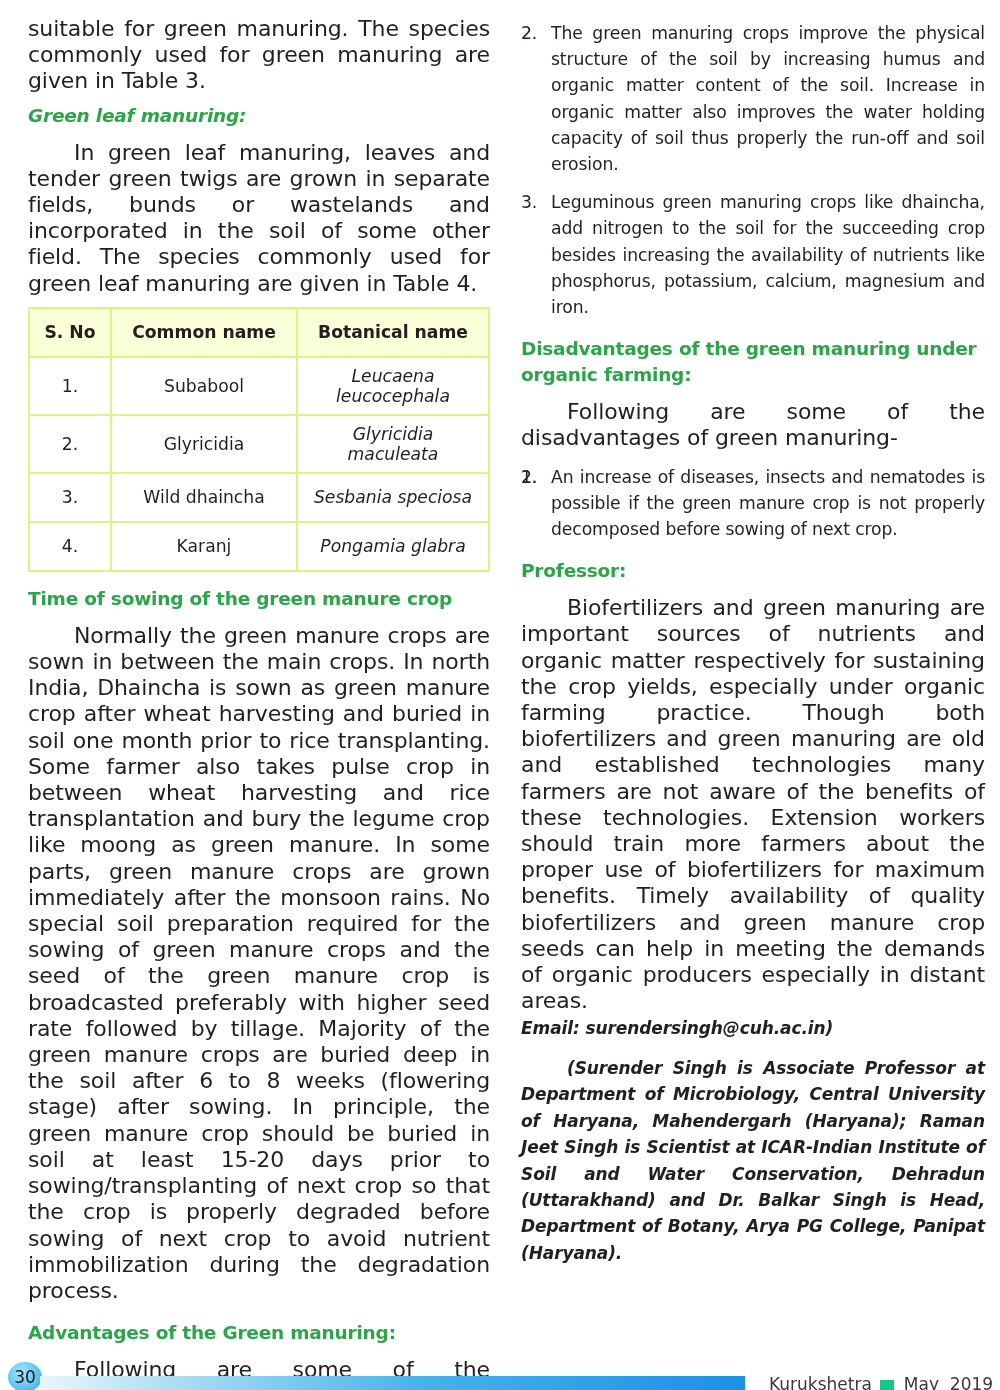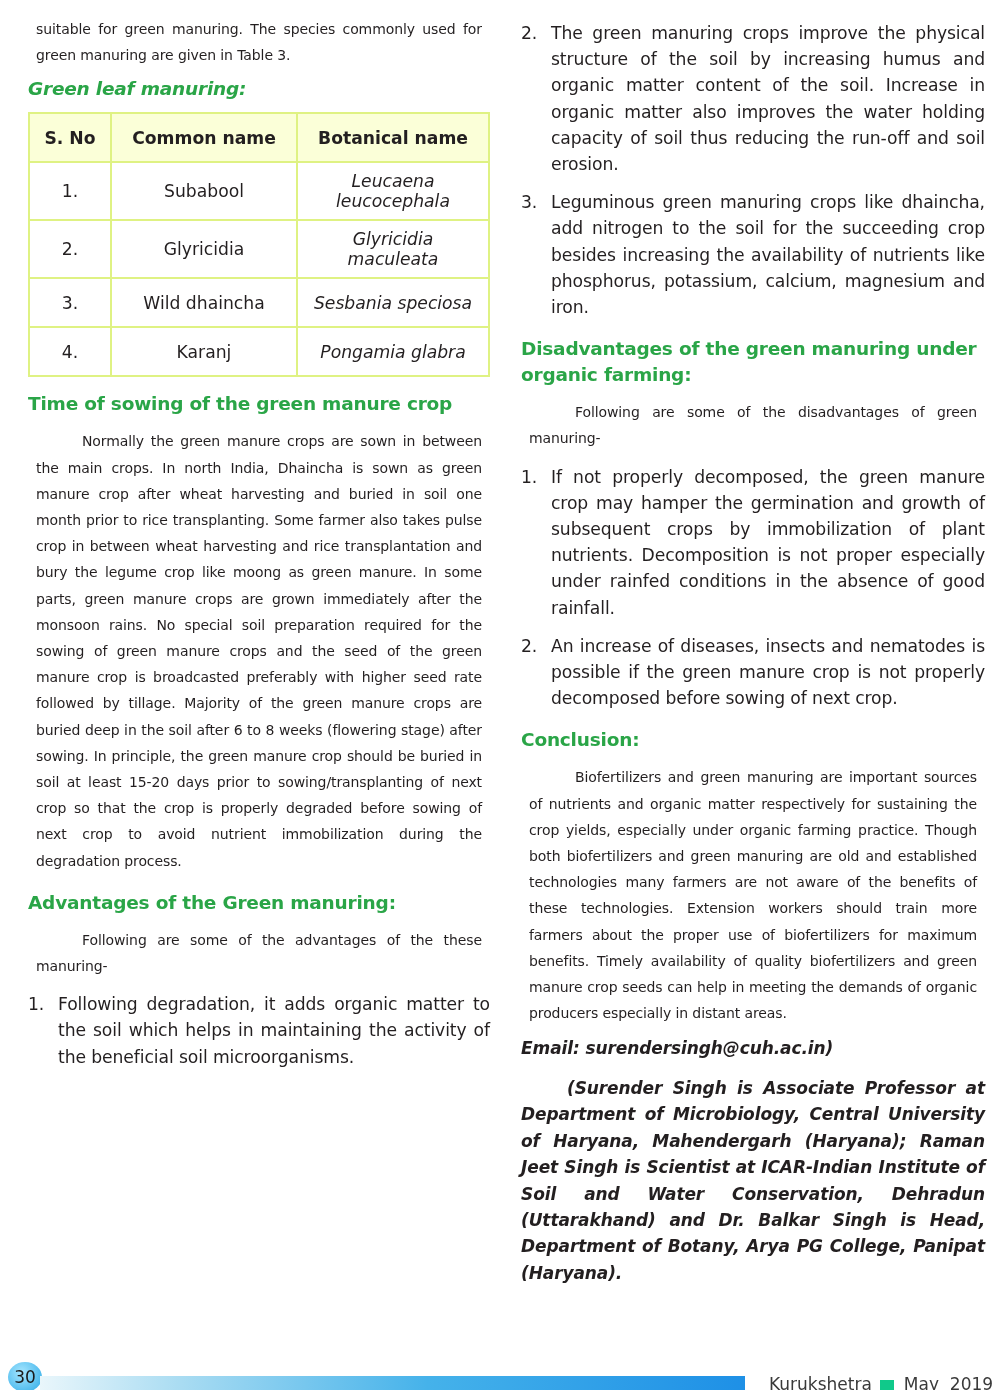--- a/index.html
+++ b/index.html
@@ -5,21 +5,21 @@
   html, body { margin: 0; padding: 0; }
   body {
     width: 1000px; height: 1390px; overflow: hidden; position: relative;
     background: #ffffff; color: #231f20;
     font-family: "DejaVu Sans", sans-serif;
   }
   .col { position: absolute; top: 0; }
   .col-left { left: 28px; width: 462px; }
   .col-right { left: 521px; width: 464px; }
   p, .para {
-    margin: 8px; font-size: 14px; line-height: 26.2px;
+    margin: 0; font-size: 22px; line-height: 26.2px;
     text-align: justify; letter-spacing: -0.1px;
   }
   .indent { text-indent: 46px; }
   h2 {
     margin: 0; color: #2aa547; font-weight: bold;
     font-size: 18.5px; line-height: 26px; letter-spacing: -0.2px;
   }
   ol.list { margin: 0; padding: 0; list-style: none; }
   ol.list li {
     position: relative; padding-left: 30px; font-size: 17.2px;
@@ -62,20 +62,21 @@
     margin: 0 10px 0 8px; vertical-align: middle;
   }
 </style>
 </head>
 <body>
 
 <div class="col col-left">
   <p style="margin-top:16px;">suitable for green manuring. The species commonly used for green manuring are given in Table 3.</p>
 
   <h2 style="margin-top:8px;font-style:italic;">Green leaf manuring:</h2>
+  <p class="indent" style="margin-top:11px;">In green leaf manuring, leaves and tender green twigs are grown in separate fields, bunds or wastelands and incorporated in the soil of some other field.  The species commonly used for green leaf manuring are given in Table 4.</p>
 
 
   <table class="t4" style="margin-top:10px;">
     <thead>
       <tr>
         <th style="width:64px;">S. No</th>
         <th style="width:168px;">Common name</th>
         <th>Botanical name</th>
       </tr>
     </thead>
@@ -113,42 +114,41 @@
       <span class="num">1.</span>
       <span>Following degradation, it adds organic matter to the soil which helps in maintaining the activity of the beneficial soil microorganisms.</span>
     </li>
   </ol>
 </div>
 
 <div class="col col-right">
   <ol class="list" style="margin-top:20px;">
     <li>
       <span class="num">2.</span>
-      <span>The green manuring crops improve the physical structure of the soil by increasing humus and organic matter content of the soil. Increase in organic matter also improves the water holding capacity of soil thus reducing the run-off and soil erosion.</span>
+      <span>The green manuring crops improve the physical structure of the soil by increasing humus and organic matter content of the soil. Increase in organic matter also improves the water holding capacity of soil thus properly the run-off and soil erosion.</span>
     </li>
     <li style="margin-top:12px;">
       <span class="num">3.</span>
       <span>Leguminous green manuring crops like dhaincha, add nitrogen to the soil for the succeeding crop besides increasing the availability of nutrients like phosphorus, potassium, calcium, magnesium and iron.</span>
     </li>
   </ol>
 
   <h2 style="margin-top:16px;">Disadvantages of the green manuring under organic farming:</h2>
   <p class="indent" style="margin-top:11px;">Following are some of the disadvantages of green manuring-</p>
   <ol class="list" style="margin-top:12px;">
     <li>
       <span class="num">1.</span>
-      <span>If not properly decomposed, the green manure crop may hamper the germination and growth of subsequent crops by immobilization of plant nutrients. Decomposition is not proper especially under rainfed conditions in the absence of good rainfall.</span>
     </li>
     <li style="margin-top:12px;">
       <span class="num">2.</span>
       <span>An increase of diseases, insects and nematodes is possible if the green manure crop is not properly decomposed before sowing of next crop.</span>
     </li>
   </ol>
 
-  <h2 style="margin-top:16px;">Conclusion:</h2>
+  <h2 style="margin-top:16px;">Professor:</h2>
   <p class="indent" style="margin-top:11px;">Biofertilizers and green manuring are important sources of nutrients and organic matter respectively for sustaining the crop yields, especially under organic farming practice. Though both biofertilizers and green manuring are old and established technologies many farmers are not aware of the benefits of these technologies. Extension workers should train more farmers about the proper use of biofertilizers for maximum benefits. Timely availability of quality biofertilizers and green manure crop seeds can help in meeting the demands of organic producers especially in distant areas.</p>
 
   <p class="byline">Email: surendersingh@cuh.ac.in)</p>
   <p class="byline indent" style="margin-top:14px;">(Surender Singh is Associate Professor at Department of Microbiology, Central University of Haryana, Mahendergarh (Haryana); Raman Jeet Singh is Scientist at ICAR-Indian Institute of Soil and Water Conservation, Dehradun (Uttarakhand) and Dr. Balkar Singh is Head, Department of Botany, Arya PG College, Panipat (Haryana).</p>
 </div>
 
 <div class="page-badge">30</div>
 <div class="footer-bar"></div>
 <div class="footer-right">
   <span>Kurukshetra</span><span class="sq"></span><span style="white-space:pre;">May  2019</span>

